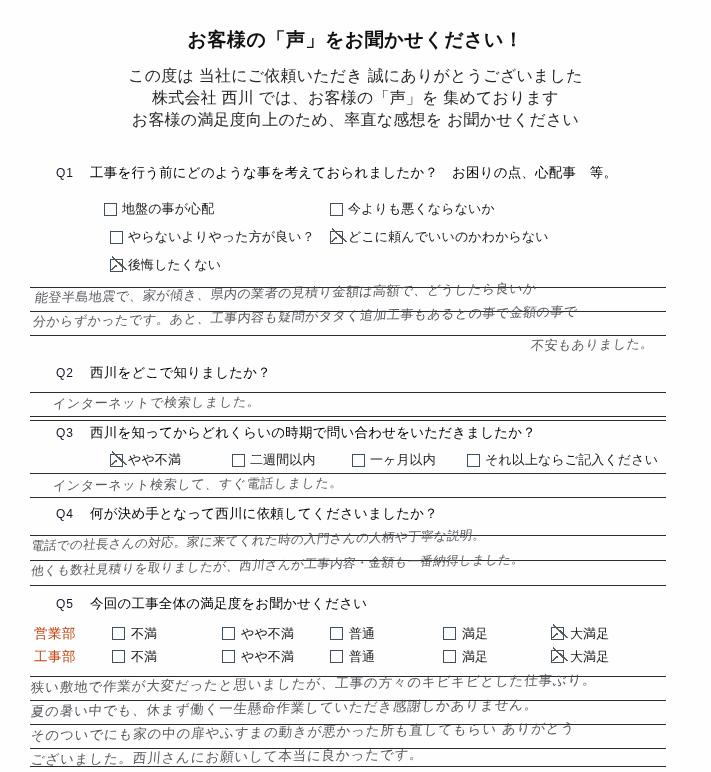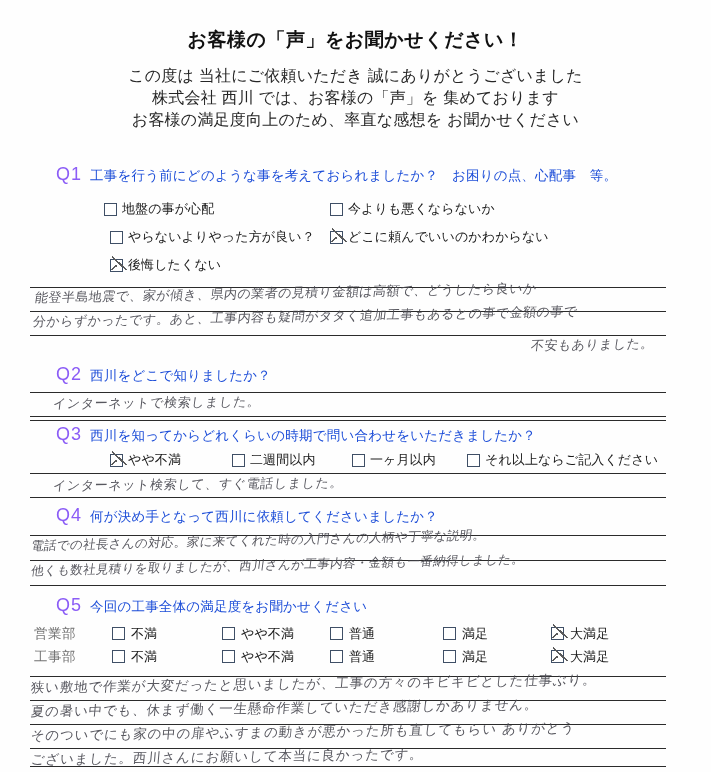--- a/index.html
+++ b/index.html
@@ -44,29 +44,29 @@
   }
 
   
   .q-row {
     position: absolute;
     display: flex;
     align-items: baseline;
     white-space: nowrap;
   }
   .q-num {
-    font-size: 18px;
-    color: #8b5cf6;
+    font-size: 12px;
+    color: #0f172a;
     letter-spacing: 1px;
-    margin-right: 8px;
+    margin-right: 16px;
     font-weight: 400;
   }
   .q-text {
     font-size: 13.5px;
-    color: #1d4ed8;
+    color: #000000;
     letter-spacing: 0.2px;
   }
 
   
   .cb-item {
     position: absolute;
     display: flex;
     align-items: center;
     white-space: nowrap;
   }
@@ -138,21 +138,21 @@
     width: 630px;
   }
   .sat-row {
     display: flex;
     align-items: center;
     height: 23px;
   }
   .sat-dept {
     width: 78px;
     font-size: 13.5px;
-    color: #737373;
+    color: #c2410c;
     letter-spacing: 0.5px;
     flex: 0 0 auto;
     font-family: Liberation Mono, monospace;
   }
   .sat-cell {
     display: flex;
     align-items: center;
     flex: 0 0 auto;
     white-space: nowrap;
   }

